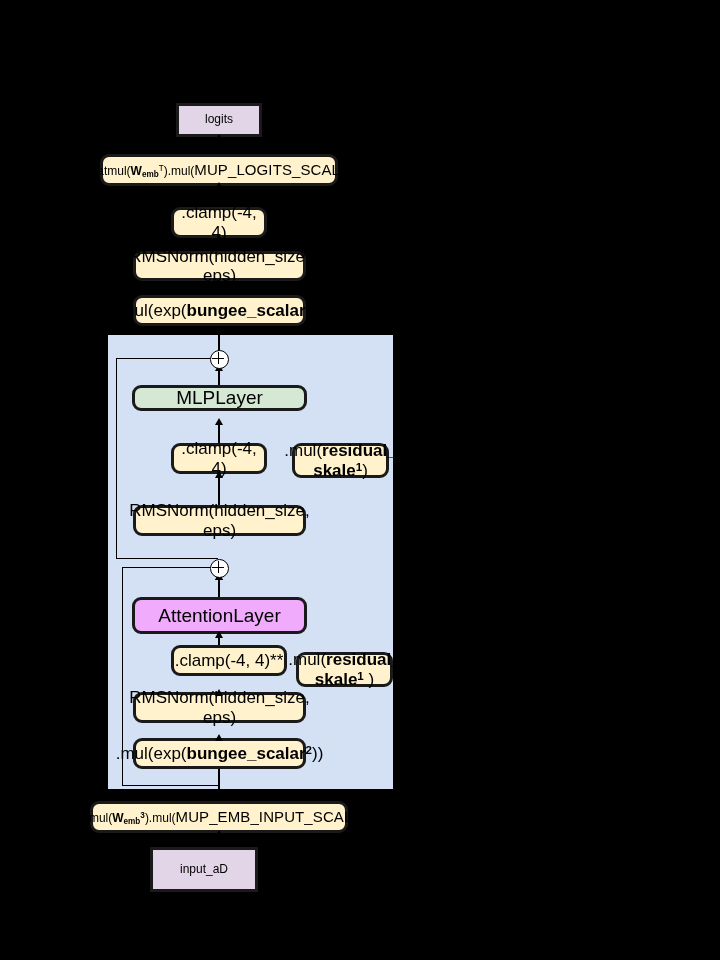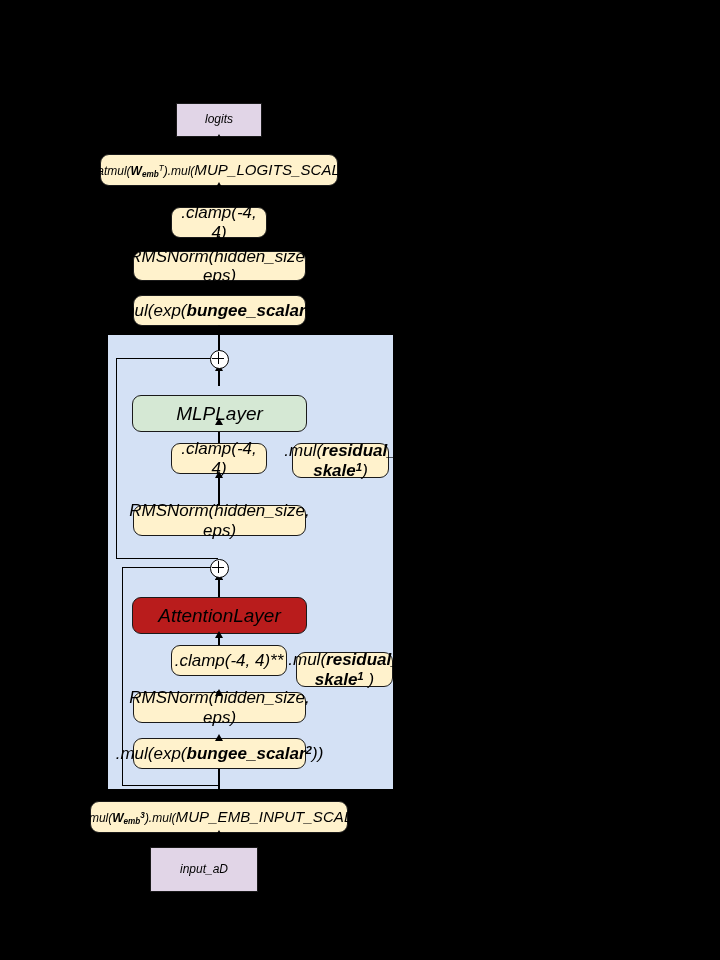--- a/index.html
+++ b/index.html
@@ -22,32 +22,31 @@
     width: 720px;
     height: 960px;
   }
   .node {
     position: absolute;
     box-sizing: border-box;
     display: flex;
     align-items: center;
     justify-content: center;
     text-align: center;
-    border: 1px solid #be185d;
+    border: 3px solid #be185d;
     color: #000000;
     line-height: 1.12;
     z-index: 3;
-    font-style: italic;
   }
   .rounded { border-radius: 9px; }
   .sharp   { border-radius: 0; }
 
   .fill-yellow { background: #fff2cc; border-color: #1a1a1a; }
   .fill-green  { background: #d5e8d4; border-color: #1a1a1a; }
-  .fill-pink   { background: #b91c1c; border-color: #1a1a1a; }
+  .fill-pink   { background: #f0abfc; border-color: #1a1a1a; }
   .fill-purple { background: #e1d5e7; border-color: #1a1a1a; }
 
   .container-blue {
     position: absolute;
     background: #d4e1f5;
     border: 1px solid #000000;
     box-sizing: border-box;
     z-index: 1;
   }
 
@@ -189,21 +188,21 @@
   <div class="node rounded fill-yellow txt-small" style="left:133px; top:251px; width:173px; height:30px;">
     <span>RMSNorm(hidden_size, eps)</span>
   </div>
 
   <div class="node rounded fill-yellow txt-small" style="left:133px; top:295px; width:173px; height:31px;">
     <span>
       <span>.mul(exp(</span><span class="bold">bungee_scalar</span><sup class="bold">2</sup><span>))</span>
     </span>
   </div>
 
-  <div class="node rounded fill-green txt-big" style="left:132px; top:395px; width:175px; height:37px;">
+  <div class="node rounded fill-green txt-big" style="left:132px; top:385px; width:175px; height:26px;">
     <span>MLPLayer</span>
   </div>
 
   <div class="node rounded fill-yellow txt-small" style="left:171px; top:443px; width:96px; height:31px;">
     <span>.clamp(-4, 4)</span>
   </div>
 
   <div class="node rounded fill-yellow txt-small" style="left:292px; top:443px; width:97px; height:35px;">
     <span>
       <span>.mul(</span><span class="bold">residual_</span><br><span class="bold">skale</span><sup class="bold">1</sup><span>)</span>

